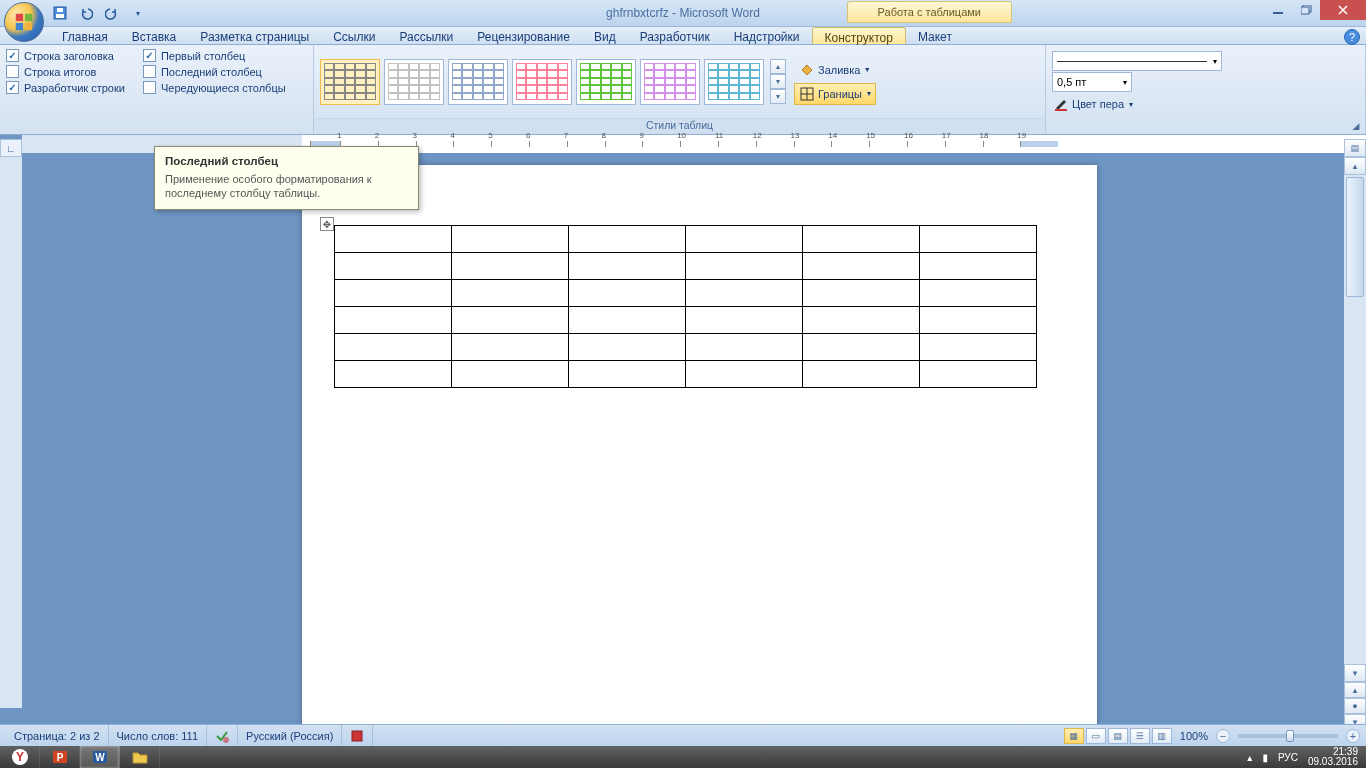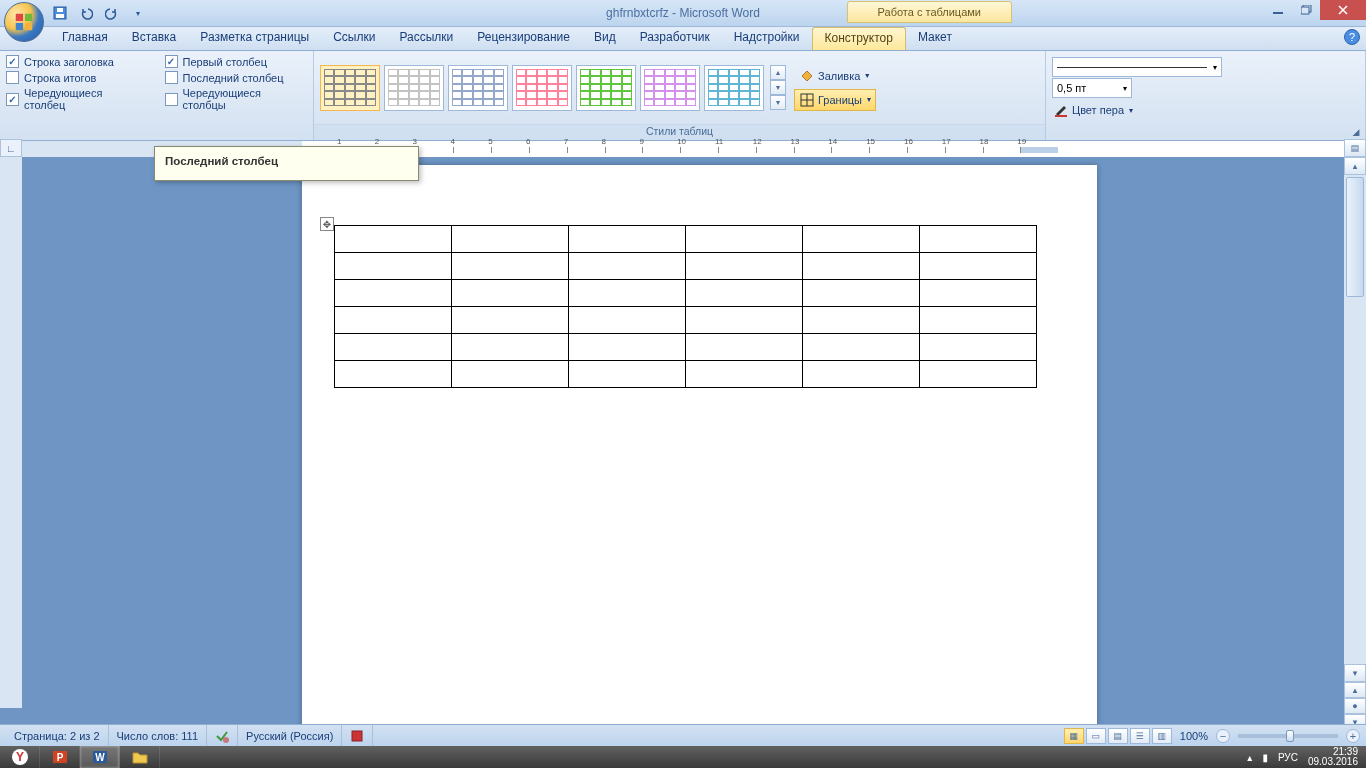--- a/index.html
+++ b/index.html
@@ -11,21 +11,21 @@
 .office-btn svg { width:22px; height:22px; }
 .qat { margin-left: 50px; display: flex; gap: 6px; align-items: center; height: 100%; }
 .qat-btn { width: 20px; height: 20px; display: flex; align-items: center; justify-content: center; color: #2a5a9a; }
 .title-text { position: absolute; left: 50%; transform: translateX(-50%); font-size: 12px; color: #4b6fa0; }
 .win-controls { position: absolute; right: 0; top: 0; display: flex; height: 20px; }
 .win-btn { width: 28px; height: 20px; display: flex; align-items: center; justify-content: center; color: #3a5f92; }
 .win-btn.close { width: 46px; background: #c8504f; color: #fff; }
 .context-tab-hdr { position:absolute; right:354px; top:1px; height:22px; padding:0 30px; background:linear-gradient(#fff7d8,#fde69c); border:1px solid #d8c271; font-size:11px; color:#6b5a1f; display:flex; align-items:center; border-radius:3px 3px 0 0;}
 
 
-.tabstrip { height: 24px; background: linear-gradient(#e4eef9,#cfdff1); display: flex; align-items: stretch; padding-left: 50px; border-bottom: 1px solid #8faed4; position:relative; }
+.tabstrip { height: 18px; background: linear-gradient(#e4eef9,#cfdff1); display: flex; align-items: stretch; padding-left: 50px; border-bottom: 1px solid #8faed4; position:relative; }
 .tab { padding: 3px 12px 0; font-size: 12px; color: #1a3e78; cursor: default; }
 .tab.active { background: linear-gradient(#fef6cf,#fde89a); border: 1px solid #d0bb6e; border-bottom: none; border-radius: 3px 3px 0 0; color:#57451a; }
 .help-btn { position:absolute; right:6px; top:2px; width:16px; height:16px; border-radius:50%; background:#4a8de0; color:#fff; font-size:11px; display:flex; align-items:center; justify-content:center; border:1px solid #2a65b0; }
 
 
 .ribbon { height: 90px; background: linear-gradient(#eaf1fa,#d3e1f1); display: flex; border-bottom: 1px solid #8faed4; }
 .rgroup { border-right: 1px solid #b7cce4; display: flex; flex-direction: column; position:relative; }
 .rgroup-body { flex: 1; display: flex; padding: 4px 6px; align-items: flex-start; }
 .rgroup-label { height: 16px; font-size: 10.5px; color: #4a6d9a; text-align: center; background: rgba(200,220,240,.3); border-top:1px solid #c7d8ec; }
 .dialog-launcher { position:absolute; right:2px; bottom:1px; width:14px; height:14px; font-size:9px; color:#4a6d9a; display:flex; align-items:center; justify-content:center; }
@@ -184,21 +184,21 @@
         <label class="chk">
             <span class="chk-box">✓</span>
             <span>Строка заголовка</span>
           </label>
         <label class="chk">
             <span class="chk-box"></span>
             <span>Строка итогов</span>
           </label>
         <label class="chk">
             <span class="chk-box">✓</span>
-            <span>Чередующиеся столбец</span>
+            <span>Разработчик строки</span>
           </label>
       </div>
       <div class="checkcol">
         <label class="chk">
             <span class="chk-box">✓</span>
             <span>Первый столбец</span>
           </label>
         <label class="chk">
             <span class="chk-box"></span>
             <span>Последний столбец</span>
@@ -592,20 +592,21 @@
             <td></td>
             <td></td>
           </tr>
     </tbody>
       </table>
   </div>
 </div>
 
 <div class="tooltip">
   <div class="tooltip-title">Последний столбец</div>
+  <div class="tooltip-body">Применение особого форматирования к последнему столбцу таблицы.</div>
 </div>
 
 <div class="vscroll">
   <div class="sbtn-arrow">▤</div>
   <div class="sbtn-arrow">▴</div>
   <div class="thumb"></div>
   <div class="track"></div>
   <div class="sbtn-arrow">▾</div>
   <div class="nav-btns">
     <div>▴</div>

